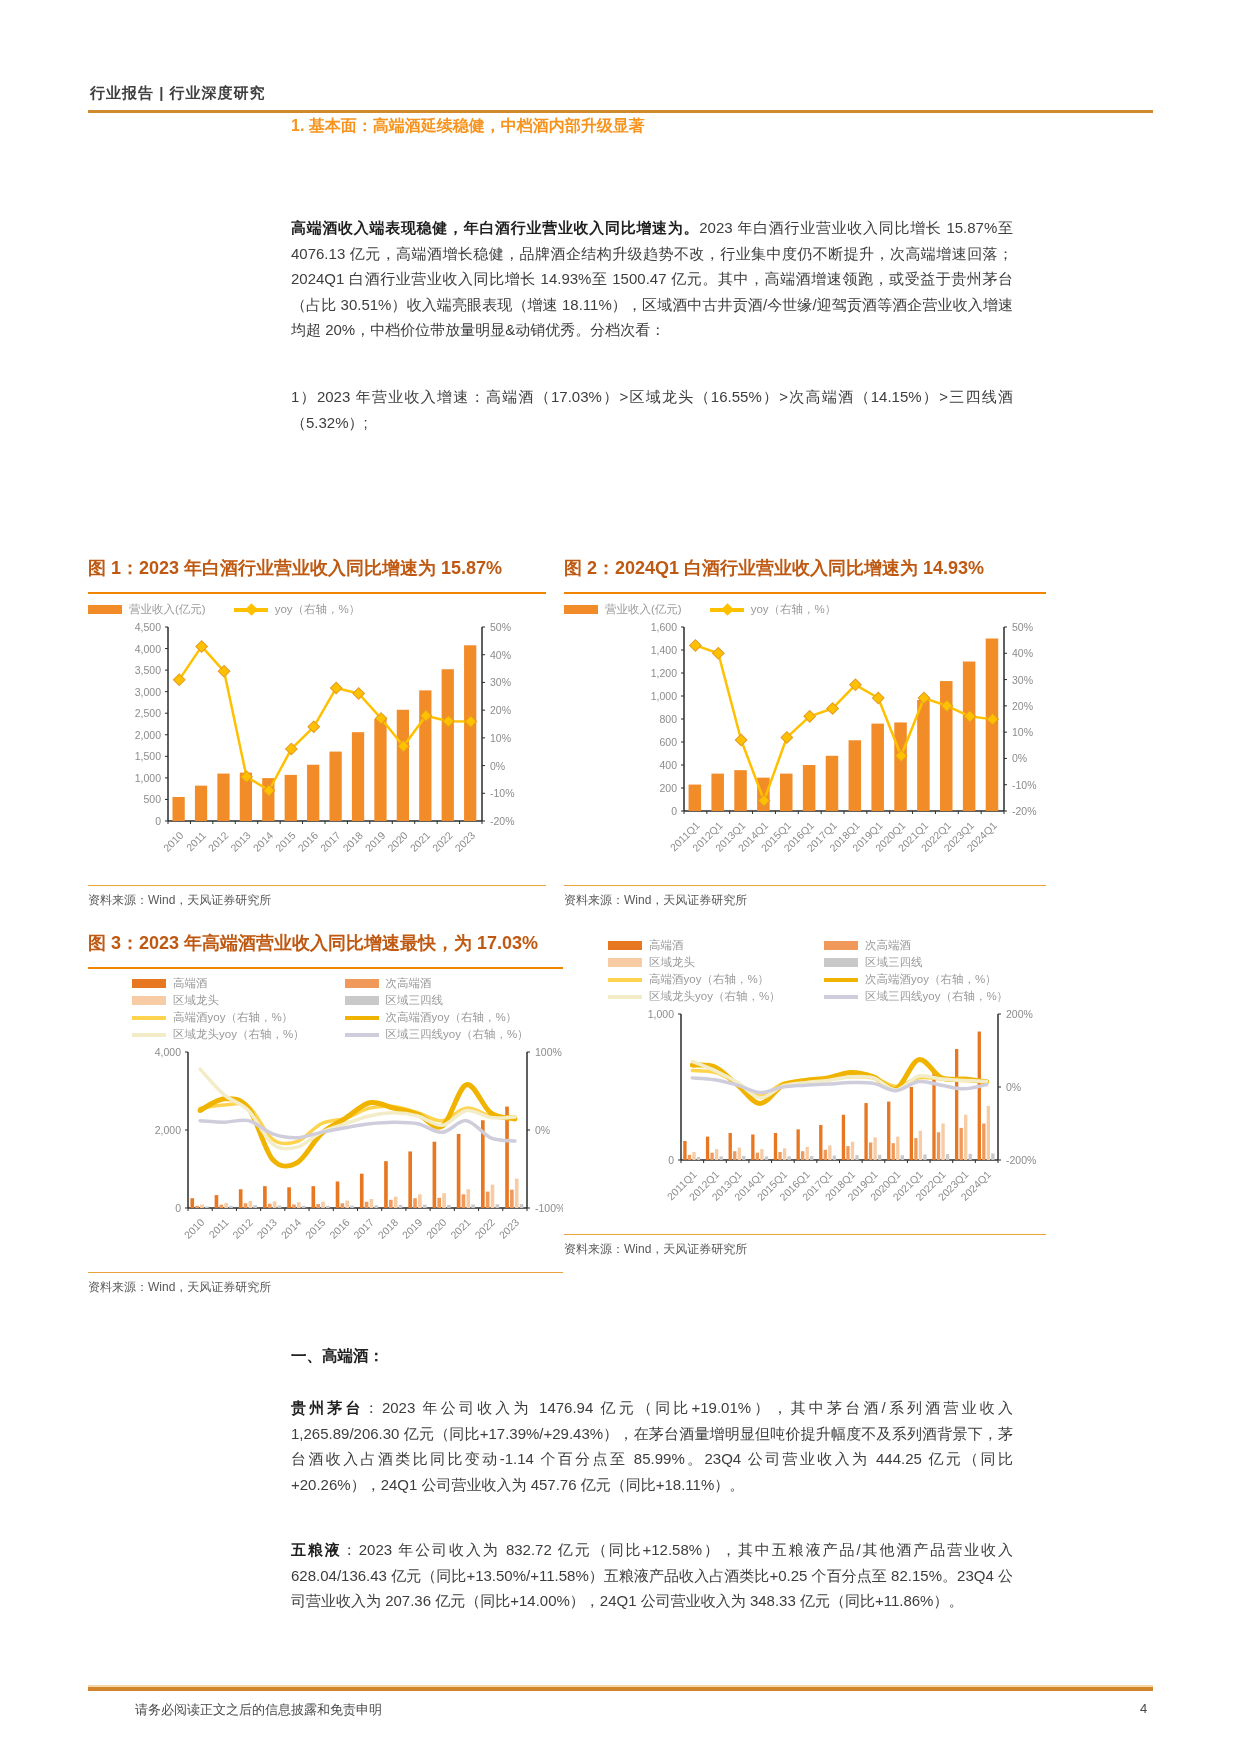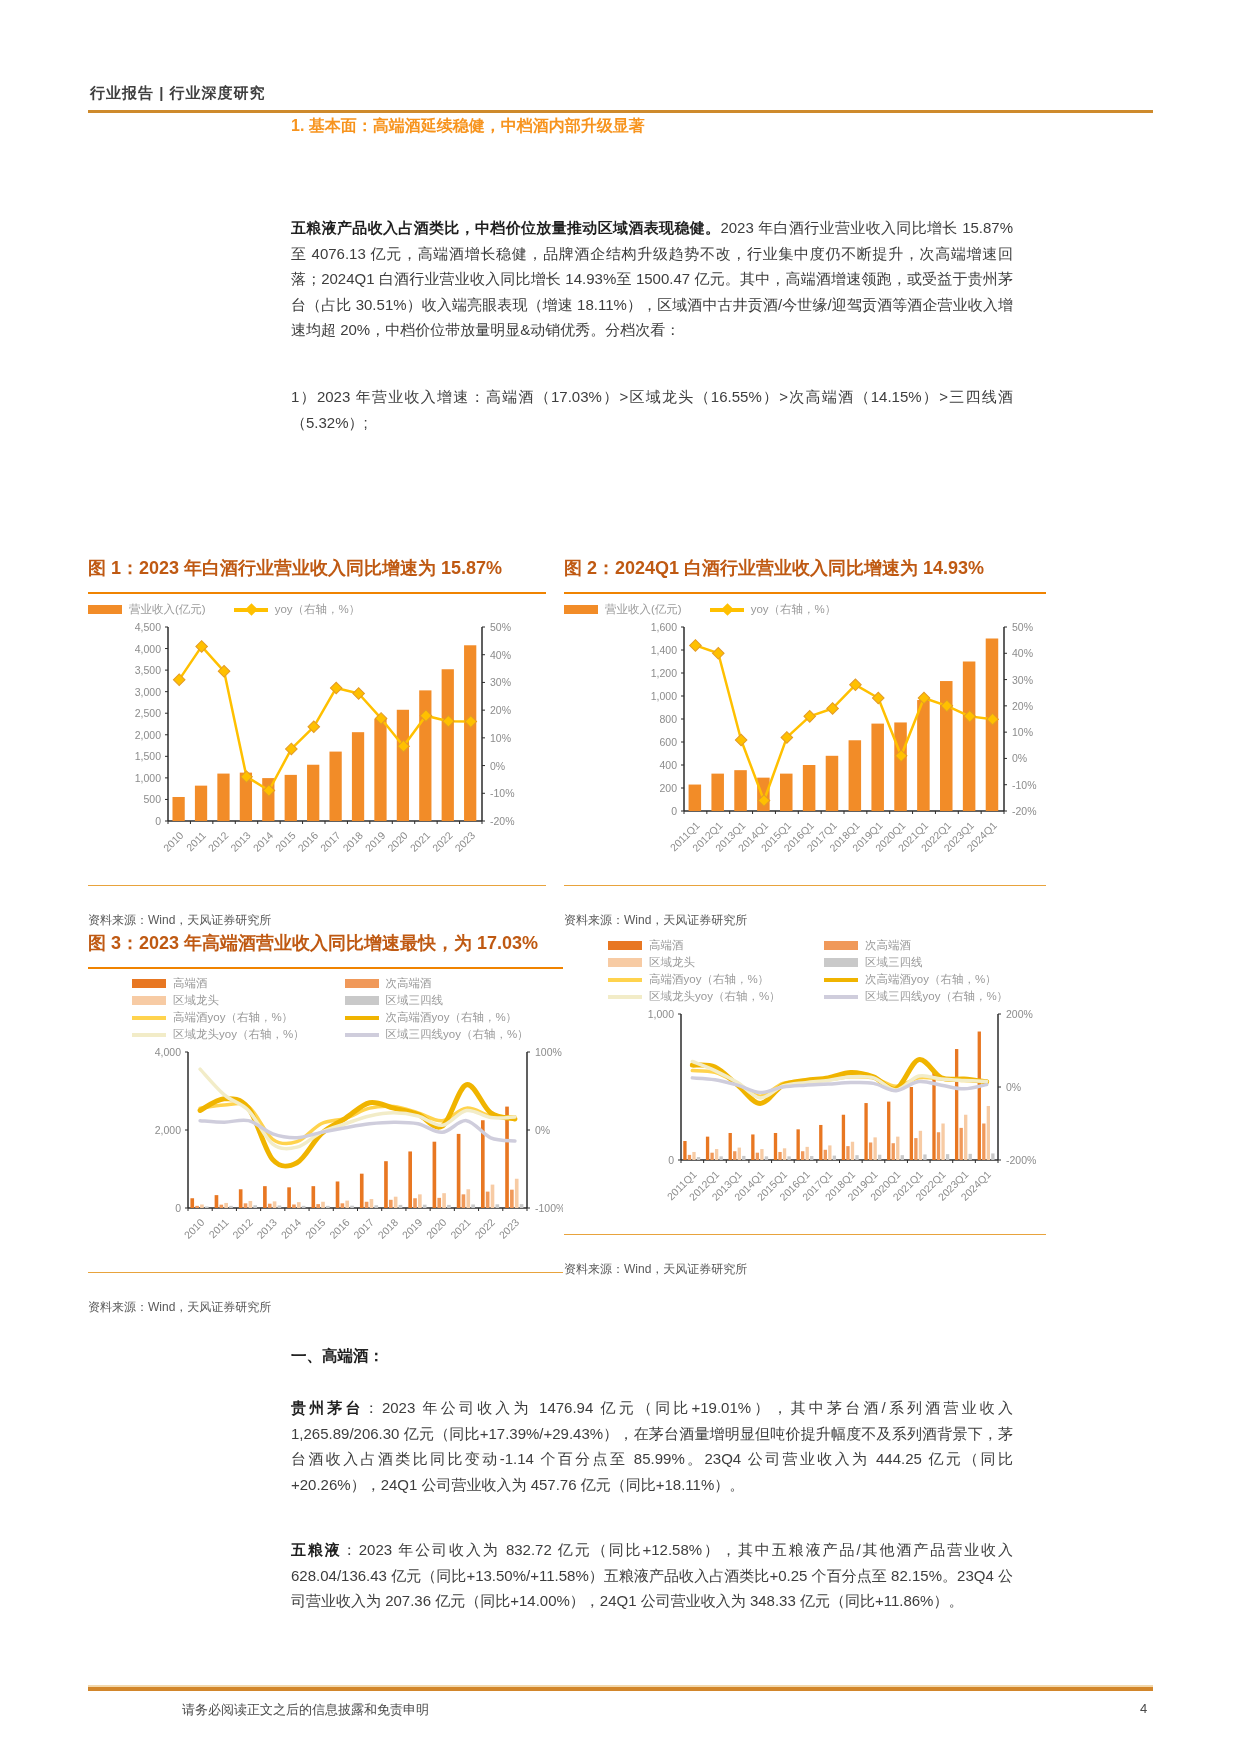--- a/index.html
+++ b/index.html
@@ -27,42 +27,42 @@
   #fig2{left:564px;top:556px;width:482px;}
   #fig3{left:88px;top:931px;width:475px;}
   #fig4{left:564px;top:931px;width:482px;}
   .fig-title{font-size:18px;font-weight:bold;color:#bf5912;padding-bottom:12px;border-bottom:2px solid #f08300;}
   .legend-inline{display:flex;justify-content:flex-start;align-items:center;gap:28px;margin-top:8px;font-size:11.5px;color:#9a9a9a;}
   .legend-grid{display:grid;grid-template-columns:1fr 1fr;margin:7px 6px 0 44px;font-size:11.5px;color:#9a9a9a;row-gap:2px;}
   .lg-item{display:flex;align-items:center;gap:7px;white-space:nowrap;}
   .sw-bar{width:34px;height:9px;display:inline-block;flex:0 0 34px;}
   .sw-line{width:34px;height:4px;display:inline-block;flex:0 0 34px;position:relative;}
   .sw-diamond{position:absolute;left:13px;top:-3px;width:9px;height:9px;transform:rotate(45deg);}
-  .fig-source{border-top:1px solid #e8a33d;margin-top:14px;padding-top:26px;font-size:12px;color:#595959;}
+  .fig-source{border-top:1px solid #e8a33d;margin-top:14px;padding-top:6px;font-size:12px;color:#595959;}
   
   #subhead{position:absolute;left:291px;top:1346px;font-size:15.5px;font-weight:bold;color:#222;}
   #p-moutai{top:1380px;}
   #p-wly{top:1522px;}
   
   .footer-rule{position:absolute;left:88px;top:1687px;width:1065px;height:4px;background:#d2862b;box-shadow:0 -2px 0 #f2d8ac;}
-  .footer-text{position:absolute;left:135px;top:1701px;font-size:13px;color:#4a4a4a;margin-left:47px;}
+  .footer-text{position:absolute;left:135px;top:1701px;font-size:13px;color:#4a4a4a;}
   .footer-page{position:absolute;left:1140px;top:1701px;font-size:13px;color:#4a4a4a;}
   svg text{font-family:"Liberation Sans","DejaVu Sans",sans-serif;}
 </style>
 </head>
 <body>
 
 <div class="page">
 
   <div class="hdr-left">行业报告 | 行业深度研究</div>
   <div class="hdr-rule"></div>
 
   <div class="h1">1. 基本面：高端酒延续稳健，中档酒内部升级显著</div>
 
-  <p class="para" id="p1"><span class="b">五粮液产品收入占酒类比，中档价位放量推动区域酒表现稳健。</span><span>2023 年白酒行业营业收入同比增长 15.87%至 4076.13 亿元，高端酒增长稳健，品牌酒企结构升级趋势不改，行业集中度仍不断提升，次高端增速回落；2024Q1 白酒行业营业收入同比增长 14.93%至 1500.47 亿元。其中，高端酒增速领跑，或受益于贵州茅台（占比 30.51%）收入端亮眼表现（增速 18.11%），区域酒中古井贡酒/今世缘/迎驾贡酒等酒企营业收入增速均超 20%，中档价位带放量明显&amp;动销优秀。分档次看：</span></p>
+  <p class="para" id="p1"><span class="b">高端酒收入端表现稳健，年白酒行业营业收入同比增速为。</span><span>2023 年白酒行业营业收入同比增长 15.87%至 4076.13 亿元，高端酒增长稳健，品牌酒企结构升级趋势不改，行业集中度仍不断提升，次高端增速回落；2024Q1 白酒行业营业收入同比增长 14.93%至 1500.47 亿元。其中，高端酒增速领跑，或受益于贵州茅台（占比 30.51%）收入端亮眼表现（增速 18.11%），区域酒中古井贡酒/今世缘/迎驾贡酒等酒企营业收入增速均超 20%，中档价位带放量明显&amp;动销优秀。分档次看：</span></p>
   <p class="para" id="item1">1）2023 年营业收入增速：高端酒（17.03%）&gt;区域龙头（16.55%）&gt;次高端酒（14.15%）&gt;三四线酒（5.32%）;</p>
 
   <div class="fig" id="fig1">
     <div class="fig-title">图 1：2023 年白酒行业营业收入同比增速为 15.87%</div>
     <div class="legend-inline" id="chart1-legend">
         <span class="lg-item">
           <span class="sw-bar" style="background: rgb(242, 140, 40);"></span>
           <span>营业收入(亿元)</span>
         </span>
         <span class="lg-item">

